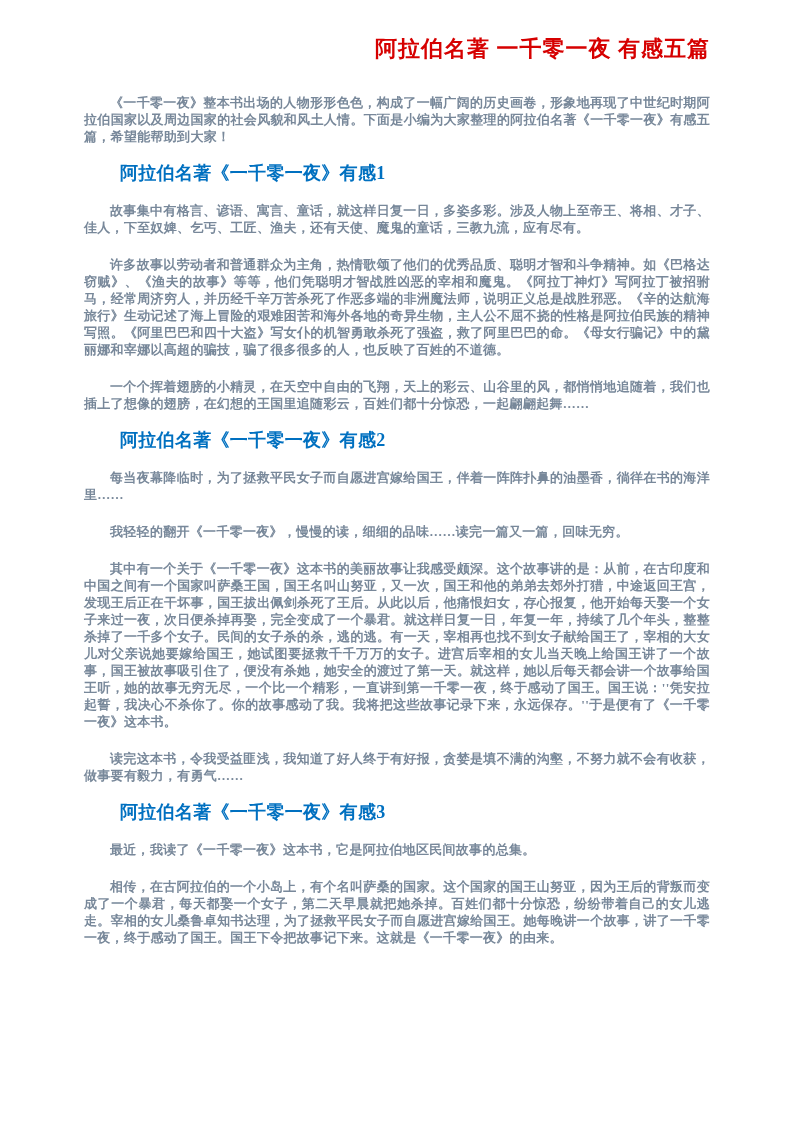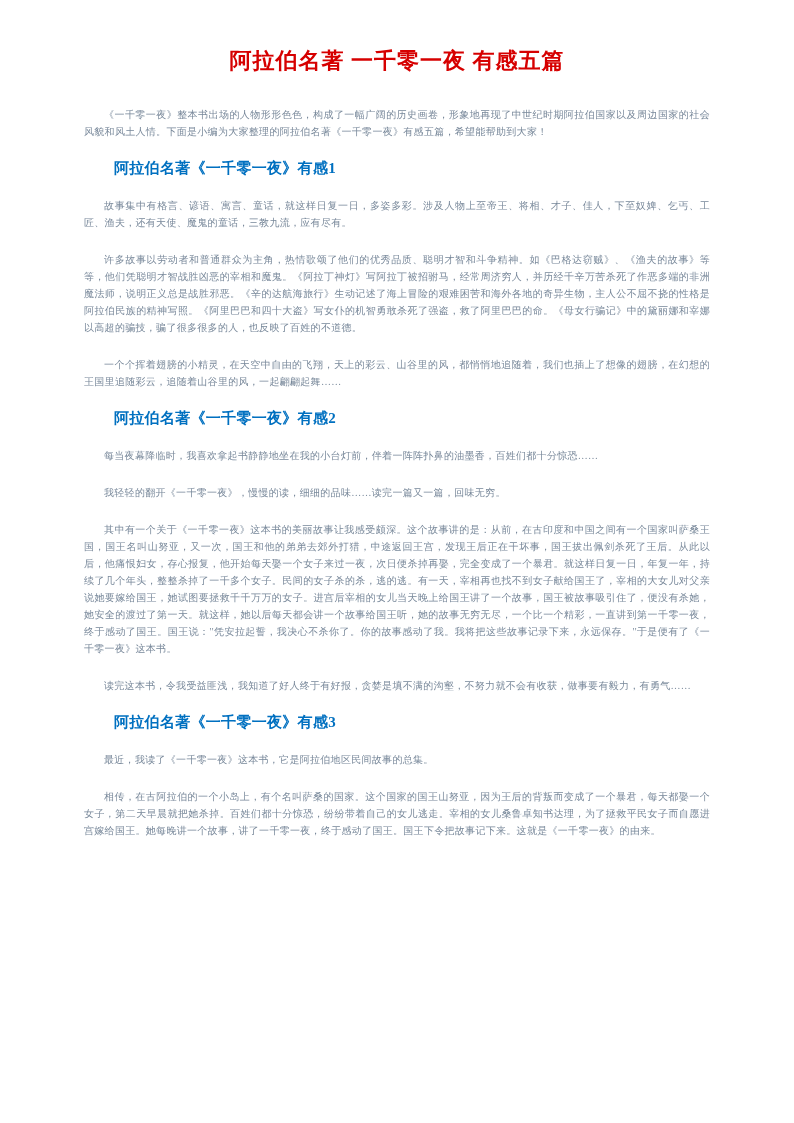--- a/index.html
+++ b/index.html
@@ -11,61 +11,62 @@
     position: relative;
     width: 794px;
     height: 1123px;
     box-sizing: border-box;
     background: #ffffff;
     padding: 26px 84px 30px 84px;
     overflow: hidden;
     font-family: "Liberation Serif", "DejaVu Serif", serif;
   }
   .title {
-    text-align: center;
+    text-align: right;
     font-size: 22px;
     font-weight: bold;
     color: var(--title-color, #d60000);
-    margin: 20px 0 30px 0;
+    margin: 8px 0 30px 0;
     letter-spacing: 1px;
   }
   .para {
-    font-size: 10px;
+    font-size: 13px;
     line-height: 17px;
     color: var(--body-color, #78889a);
     text-align: justify;
     text-indent: 2em;
     letter-spacing: 0.3px;
     margin: 0 0 20px 0;
+    font-weight: bold;
   }
   .heading {
-    font-size: 15px;
+    font-size: 18px;
     line-height: 17px;
     font-weight: bold;
     color: var(--heading-color, #0070c0);
     text-indent: 2em;
     letter-spacing: 0.3px;
     margin: 4px 0 20px 0;
   }
 </style>
 </head>
 <body>
 
 <div class="page">
   <h1 class="title">阿拉伯名著 一千零一夜 有感五篇</h1>
 
   <p class="para">《一千零一夜》整本书出场的人物形形色色，构成了一幅广阔的历史画卷，形象地再现了中世纪时期阿拉伯国家以及周边国家的社会风貌和风土人情。下面是小编为大家整理的阿拉伯名著《一千零一夜》有感五篇，希望能帮助到大家！</p>
 
   <h2 class="heading">阿拉伯名著《一千零一夜》有感1</h2>
   <p class="para">故事集中有格言、谚语、寓言、童话，就这样日复一日，多姿多彩。涉及人物上至帝王、将相、才子、佳人，下至奴婢、乞丐、工匠、渔夫，还有天使、魔鬼的童话，三教九流，应有尽有。</p>
   <p class="para">许多故事以劳动者和普通群众为主角，热情歌颂了他们的优秀品质、聪明才智和斗争精神。如《巴格达窃贼》、《渔夫的故事》等等，他们凭聪明才智战胜凶恶的宰相和魔鬼。《阿拉丁神灯》写阿拉丁被招驸马，经常周济穷人，并历经千辛万苦杀死了作恶多端的非洲魔法师，说明正义总是战胜邪恶。《辛的达航海旅行》生动记述了海上冒险的艰难困苦和海外各地的奇异生物，主人公不屈不挠的性格是阿拉伯民族的精神写照。《阿里巴巴和四十大盗》写女仆的机智勇敢杀死了强盗，救了阿里巴巴的命。《母女行骗记》中的黛丽娜和宰娜以高超的骗技，骗了很多很多的人，也反映了百姓的不道德。</p>
-  <p class="para">一个个挥着翅膀的小精灵，在天空中自由的飞翔，天上的彩云、山谷里的风，都悄悄地追随着，我们也插上了想像的翅膀，在幻想的王国里追随彩云，追随着山谷里的风，一起翩翩起舞……</p>
+  <p class="para">一个个挥着翅膀的小精灵，在天空中自由的飞翔，天上的彩云、山谷里的风，都悄悄地追随着，我们也插上了想像的翅膀，在幻想的王国里追随彩云，百姓们都十分惊恐，一起翩翩起舞……</p>
 
   <h2 class="heading">阿拉伯名著《一千零一夜》有感2</h2>
-  <p class="para">每当夜幕降临时，我喜欢拿起书静静地坐在我的小台灯前，伴着一阵阵扑鼻的油墨香，百姓们都十分惊恐……</p>
+  <p class="para">每当夜幕降临时，为了拯救平民女子而自愿进宫嫁给国王，伴着一阵阵扑鼻的油墨香，徜徉在书的海洋里……</p>
   <p class="para">我轻轻的翻开《一千零一夜》，慢慢的读，细细的品味……读完一篇又一篇，回味无穷。</p>
   <p class="para">其中有一个关于《一千零一夜》这本书的美丽故事让我感受颇深。这个故事讲的是：从前，在古印度和中国之间有一个国家叫萨桑王国，国王名叫山努亚，又一次，国王和他的弟弟去郊外打猎，中途返回王宫，发现王后正在干坏事，国王拔出佩剑杀死了王后。从此以后，他痛恨妇女，存心报复，他开始每天娶一个女子来过一夜，次日便杀掉再娶，完全变成了一个暴君。就这样日复一日，年复一年，持续了几个年头，整整杀掉了一千多个女子。民间的女子杀的杀，逃的逃。有一天，宰相再也找不到女子献给国王了，宰相的大女儿对父亲说她要嫁给国王，她试图要拯救千千万万的女子。进宫后宰相的女儿当天晚上给国王讲了一个故事，国王被故事吸引住了，便没有杀她，她安全的渡过了第一天。就这样，她以后每天都会讲一个故事给国王听，她的故事无穷无尽，一个比一个精彩，一直讲到第一千零一夜，终于感动了国王。国王说：''凭安拉起誓，我决心不杀你了。你的故事感动了我。我将把这些故事记录下来，永远保存。''于是便有了《一千零一夜》这本书。</p>
   <p class="para">读完这本书，令我受益匪浅，我知道了好人终于有好报，贪婪是填不满的沟壑，不努力就不会有收获，做事要有毅力，有勇气……</p>
 
   <h2 class="heading">阿拉伯名著《一千零一夜》有感3</h2>
   <p class="para">最近，我读了《一千零一夜》这本书，它是阿拉伯地区民间故事的总集。</p>
   <p class="para">相传，在古阿拉伯的一个小岛上，有个名叫萨桑的国家。这个国家的国王山努亚，因为王后的背叛而变成了一个暴君，每天都娶一个女子，第二天早晨就把她杀掉。百姓们都十分惊恐，纷纷带着自己的女儿逃走。宰相的女儿桑鲁卓知书达理，为了拯救平民女子而自愿进宫嫁给国王。她每晚讲一个故事，讲了一千零一夜，终于感动了国王。国王下令把故事记下来。这就是《一千零一夜》的由来。</p>
 </div>
 
 </body></html>

